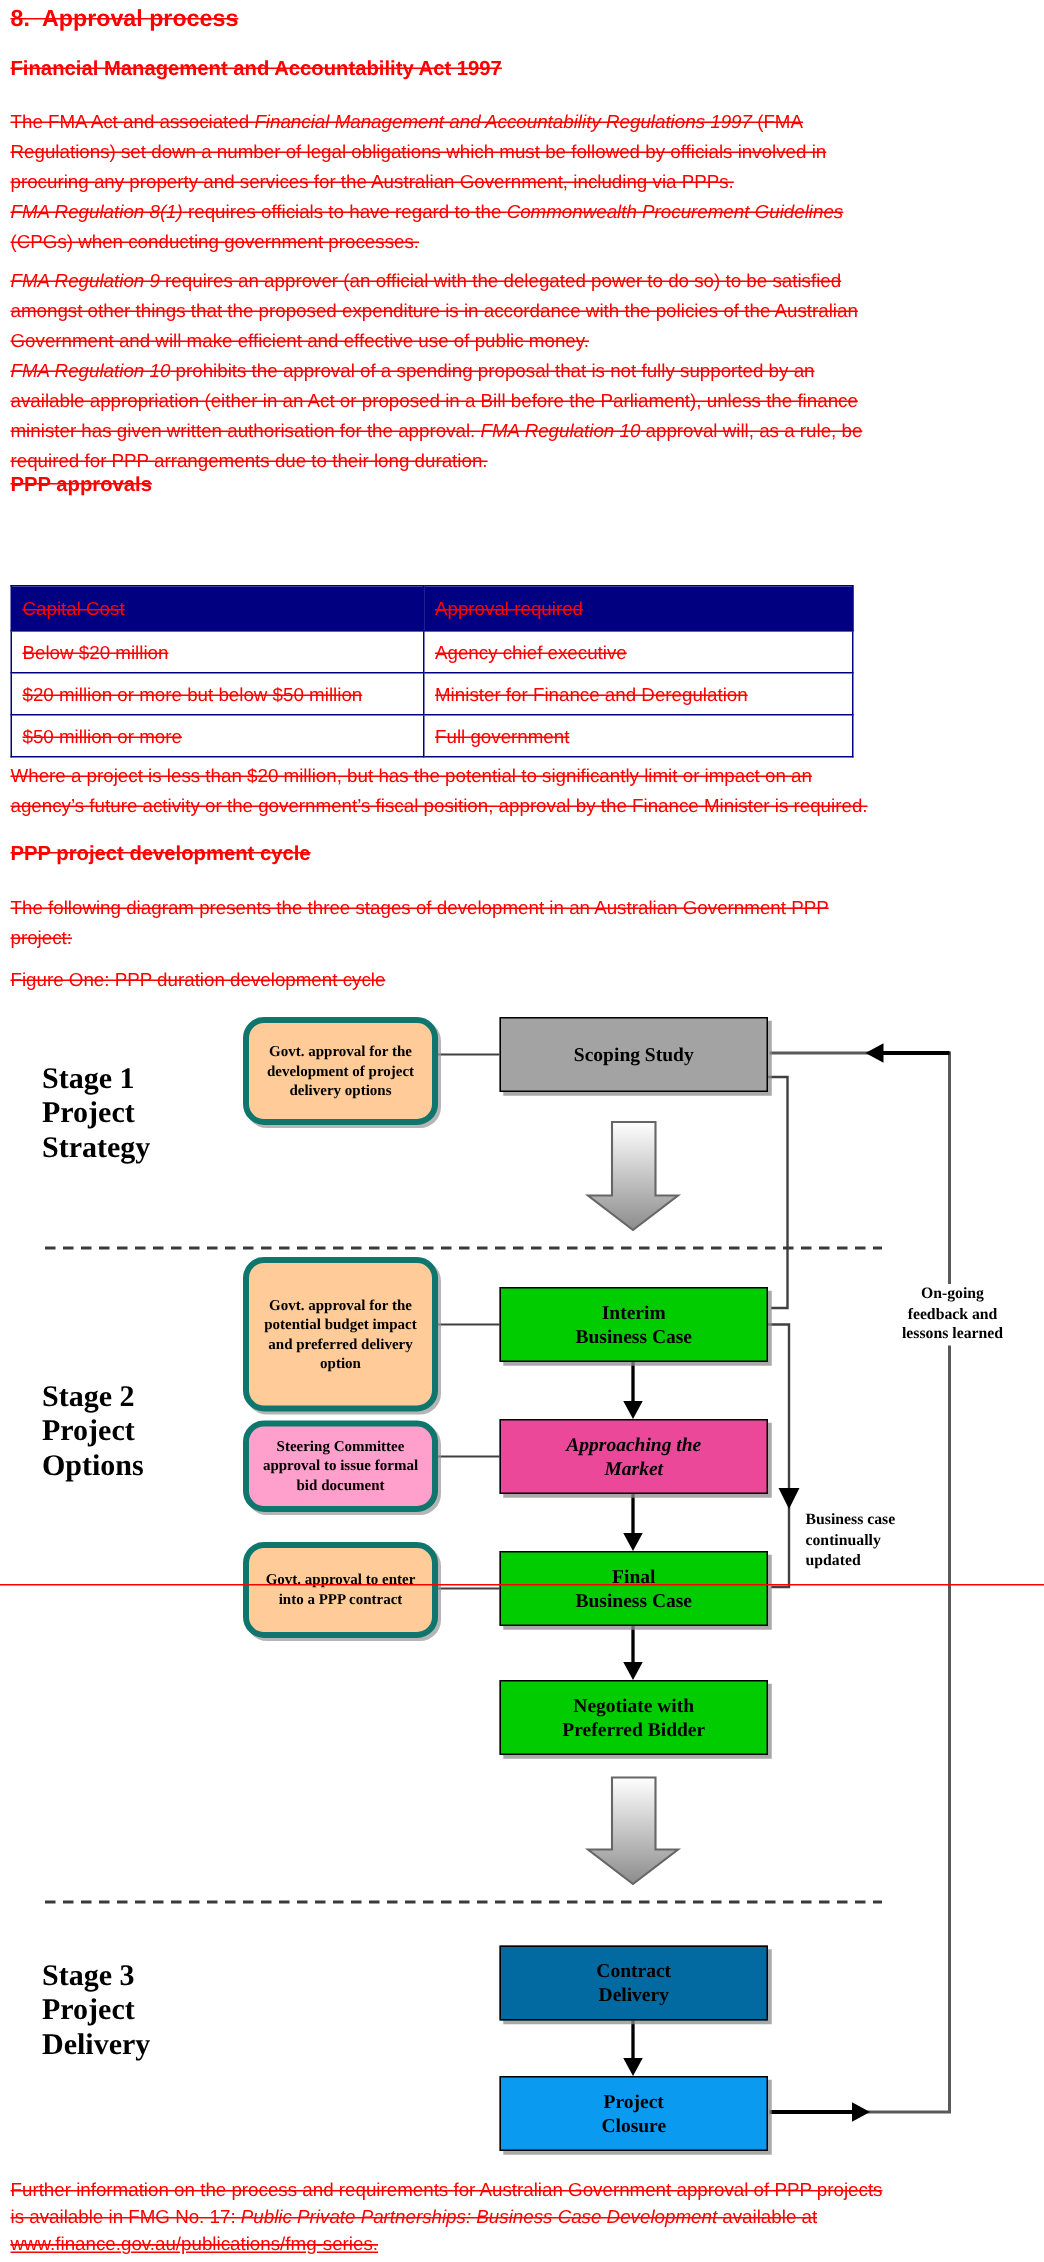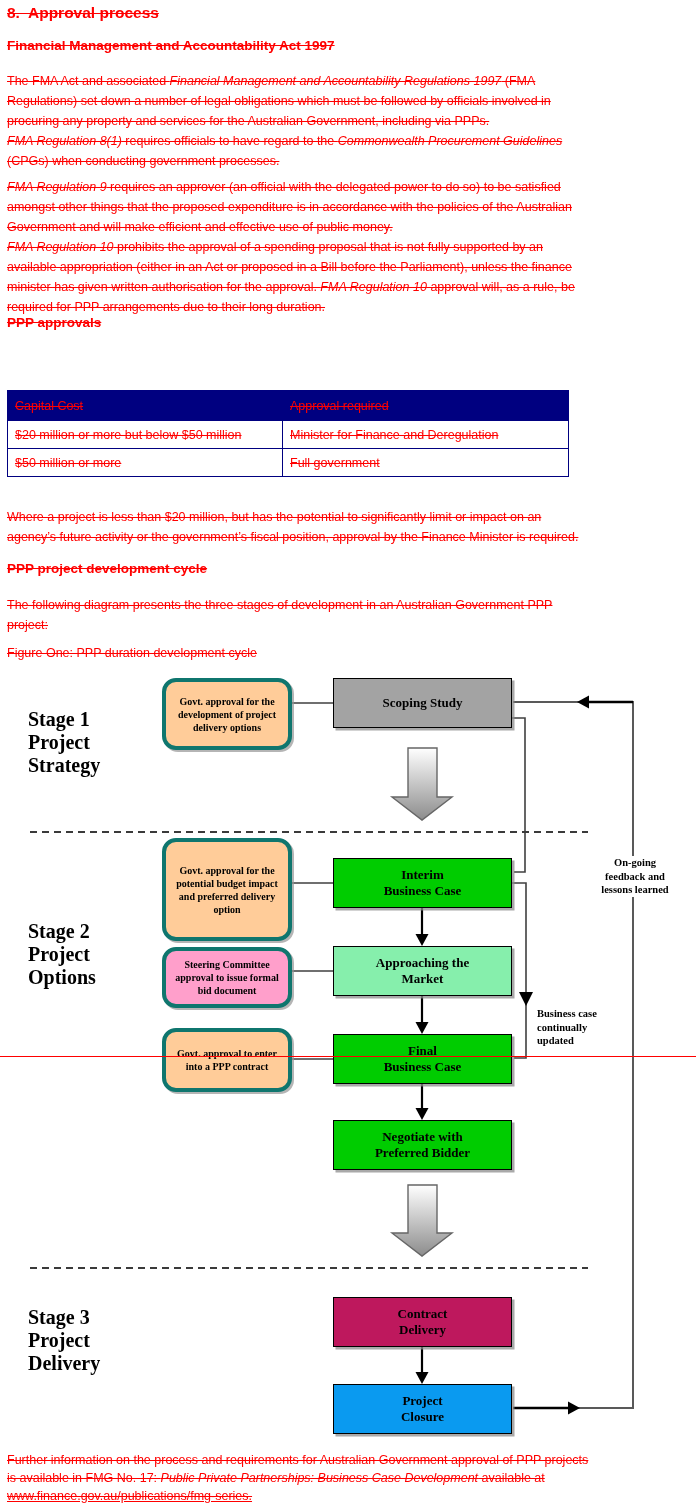--- a/index.html
+++ b/index.html
@@ -59,20 +59,24 @@
           <col class="c2">
         </colgroup>
       <thead>
         <tr>
           <th>Capital Cost</th>
           <th>Approval required</th>
         </tr>
       </thead>
       <tbody>
         <tr>
+          <td>Below $20 million</td>
+          <td>Agency chief executive</td>
+        </tr>
+        <tr>
           <td>$20 million or more but below $50 million</td>
           <td>Minister for Finance and Deregulation</td>
         </tr>
         <tr>
           <td>$50 million or more</td>
           <td>Full government</td>
         </tr>
       </tbody>
     </table>
   </div>
@@ -121,24 +125,24 @@
     <div class="dia stage" style="left:28px;top:920px">Stage 2<br>Project<br>Options</div>
     <div class="dia stage" style="left:28px;top:1306px">Stage 3<br>Project<br>Delivery</div>
 
     <div class="dia callout" style="left: 162px; top: 678px; height: 72px; background: rgb(255, 204, 153);">Govt. approval for the development of project delivery options</div>
     <div class="dia callout" style="left: 162px; top: 838px; height: 103px; background: rgb(255, 204, 153);">Govt. approval for the potential budget impact and preferred delivery option</div>
     <div class="dia callout" style="left: 162px; top: 947px; height: 61px; background: rgb(255, 159, 203);">Steering Committee approval to issue formal bid document</div>
     <div class="dia callout" style="left: 162px; top: 1028px; height: 64px; background: rgb(255, 204, 153);">Govt. approval to enter into a PPP contract</div>
 
     <div class="dia pbox" style="top: 678px; background: #a3a3a3;">Scoping Study</div>
     <div class="dia pbox" style="top: 858px; background: rgb(0, 204, 0);">Interim<br>Business Case</div>
-    <div class="dia pbox" style="top: 946px; background: #86efac;">Approaching the<br>Market</div>
+    <div class="dia pbox" style="top: 946px; background: #ec4899; font-style: italic;">Approaching the<br>Market</div>
     <div class="dia pbox" style="top: 1034px; background: rgb(0, 204, 0);">Final<br>Business Case</div>
     <div class="dia pbox" style="top: 1120px; background: rgb(0, 204, 0);">Negotiate with<br>Preferred Bidder</div>
-    <div class="dia pbox" style="top: 1297px; background: #be185d;">Contract<br>Delivery</div>
+    <div class="dia pbox" style="top: 1297px; background: #0369a1;">Contract<br>Delivery</div>
     <div class="dia pbox" style="top: 1384px; background: rgb(10, 154, 240);">Project<br>Closure</div>
 
     <div class="dia anno center" style="left:596px;top:856px;width:78px">On-going<br>feedback and<br>lessons learned</div>
     <div class="dia anno" style="left:537px;top:1007px;width:70px">Business case<br>continually<br>updated</div>
   </div>
 
   <div class="redline"></div>
 
   <div class="doc" style="top:1451px;line-height:18px"><span>Further information on the process and requirements for Australian Government approval of PPP projects is available in FMG No. 17: </span><span class="it">Public Private Partnerships: Business Case Development</span><span> available at </span><span class="un">www.finance.gov.au/publications/fmg-series.</span></div>
 

